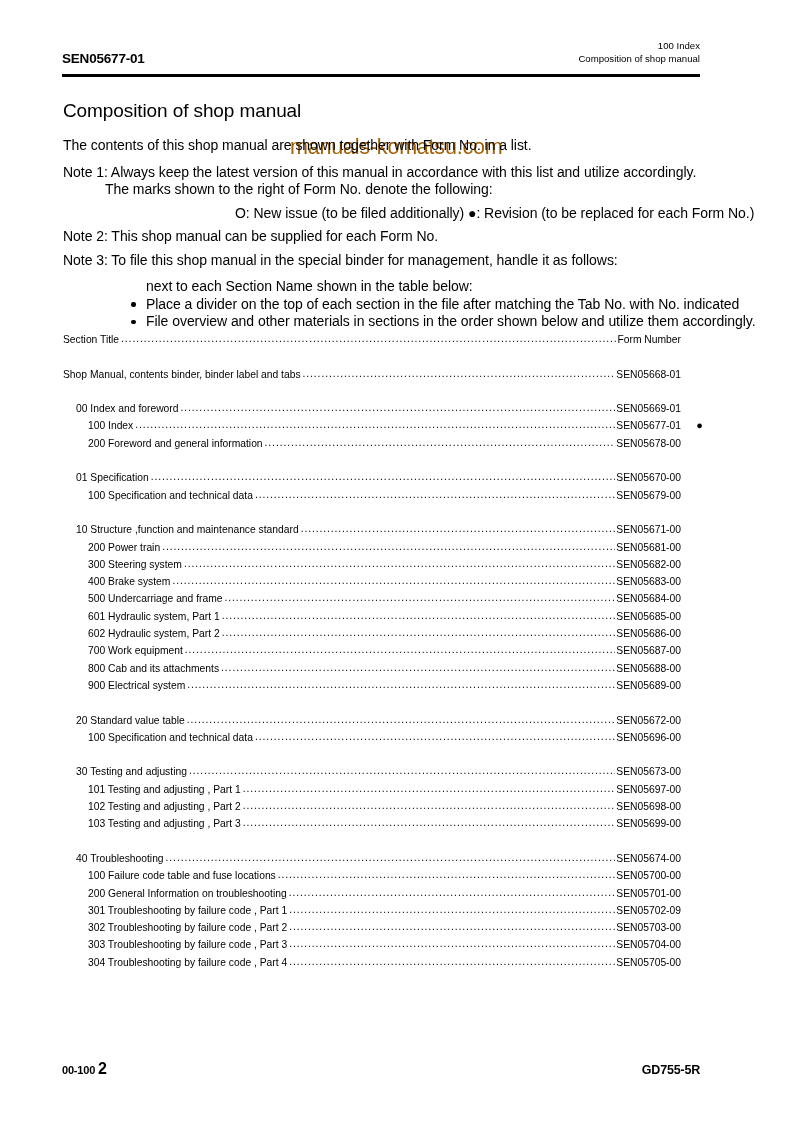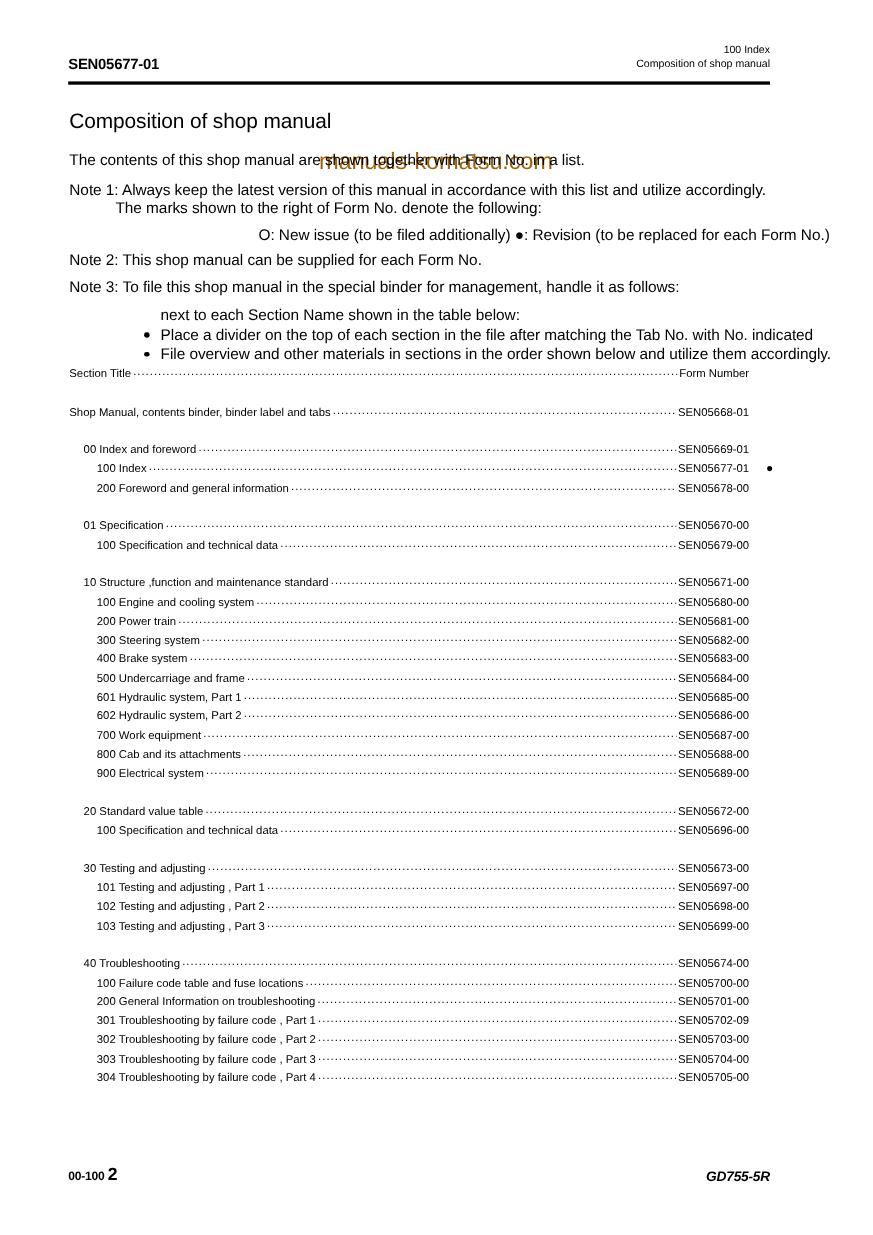--- a/index.html
+++ b/index.html
@@ -189,21 +189,20 @@
     margin-left: 3px;
   }
   .footer-right {
     position: absolute;
     right: 0;
     bottom: 1px;
     font-size: 12.5px;
     font-weight: bold;
     letter-spacing: -0.2px;
     white-space: nowrap;
-    font-style: italic;
   }
 </style>
 </head>
 <body>
 
 <div class="page">
 
   <div class="header">
     <div class="header-left">SEN05677-01</div>
     <div class="header-right">
@@ -289,26 +288,20 @@
         <span class="mark"></span>
       </div>
       <div class="spacer-row"></div>
       <div class="toc-row lvl-1">
         <span class="lbl">10 Structure ,function and maintenance standard</span>
         <span class="dots"></span>
         <span class="num">SEN05671-00</span>
         <span class="mark"></span>
       </div>
       <div class="toc-row lvl-2">
-        <span class="lbl">100 Engine and cooling system</span>
-        <span class="dots"></span>
-        <span class="num">SEN05680-00</span>
-        <span class="mark"></span>
-      </div>
-      <div class="toc-row lvl-2">
         <span class="lbl">200 Power train</span>
         <span class="dots"></span>
         <span class="num">SEN05681-00</span>
         <span class="mark"></span>
       </div>
       <div class="toc-row lvl-2">
         <span class="lbl">300 Steering system</span>
         <span class="dots"></span>
         <span class="num">SEN05682-00</span>
         <span class="mark"></span>

